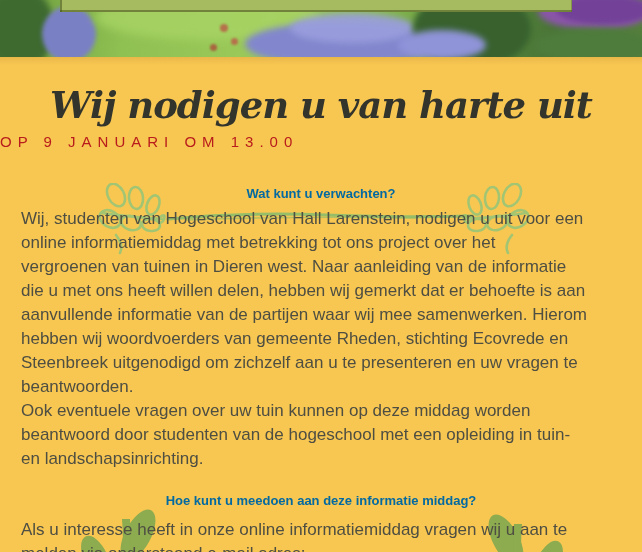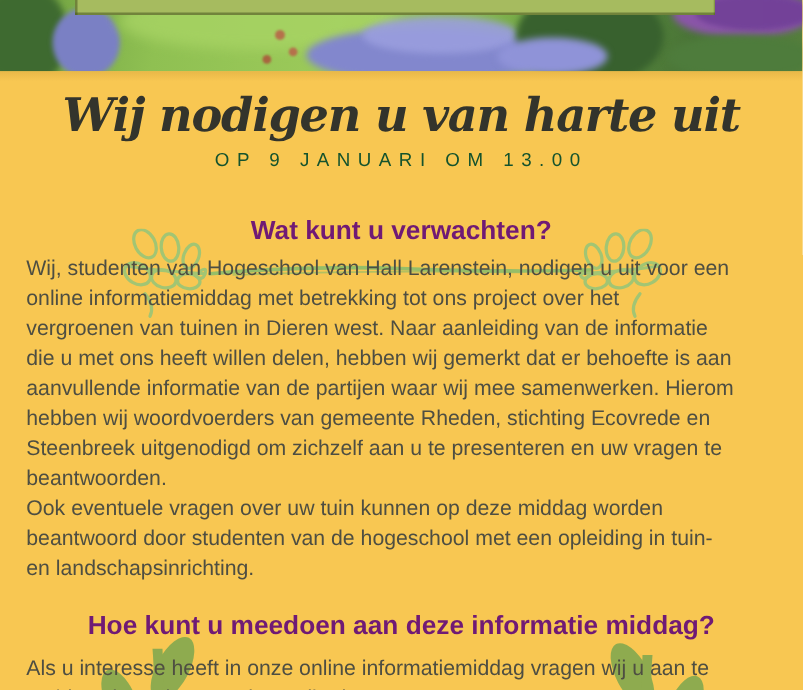--- a/index.html
+++ b/index.html
@@ -24,32 +24,32 @@
   .b10{left:556px;top:-4px;width:95px;height:28px;background:#6f3f96;filter:blur(2px);opacity:.85;}
   .b11{left:534px;top:28px;width:118px;height:36px;background:#4e7c3c;}
   .green-bar{position:absolute;left:60px;top:0;width:512px;height:12px;background:#a6bb5f;
     box-shadow:inset 0 -2px 0 rgba(70,85,30,.55), inset 2px 0 0 rgba(70,85,30,.55), inset -1px 0 0 rgba(70,85,30,.35);}
 
   
   .content{position:relative;width:642px;height:495px;background:#f8c752;z-index:1;}
   .content::before{content:"";position:absolute;left:0;top:0;right:0;height:8px;
     background:linear-gradient(180deg,rgba(120,70,0,.12),rgba(120,70,0,0));pointer-events:none;}
 
-  .title{margin:0;padding-top:12px;text-align:center;
+  .title{margin:0;padding-top:25px;text-align:center;
     font-family:"DejaVu Serif",serif;font-style:italic;font-weight:700;
     font-size:37px;line-height:1.25;letter-spacing:-1px;color:#33342c;}
-  .date{margin-top:5px;text-align:center;font-size:15px;letter-spacing:6px;
-    color:#14532d;font-weight:500;}
+  .date{margin-top:5px;text-align:left;font-size:15px;letter-spacing:6px;
+    color:#b91c1c;font-weight:500;}
 
   .ornament{position:absolute;z-index:0;}
   .laurel-left{left:98px;top:126px;}
   .laurel-right{left:442px;top:126px;transform:scaleX(-1);}
   .divider{left:166px;top:152px;}
 
-  .heading{margin:0;text-align:center;font-size:21px;font-weight:700;color:#701a75;}
+  .heading{margin:0;text-align:center;font-size:13px;font-weight:700;color:#0369a1;}
   .h1{margin-top:36px;}
   .h2{margin-top:22px;}
   .body-text{margin:0 auto;max-width:600px;text-align:left;font-size:17px;
     line-height:24px;color:#4e4e42;white-space:pre-line;position:relative;z-index:2;}
   .p1{margin-top:6px;}
   .p2{margin-top:10px;}
 
   .leaves-bl{left:30px;top:400px;}
   .leaves-br{right:28px;top:405px;transform:scaleX(-1);}
 </style>

